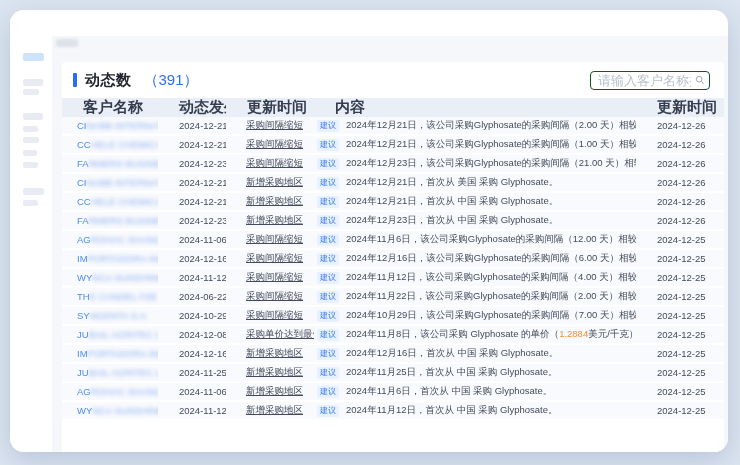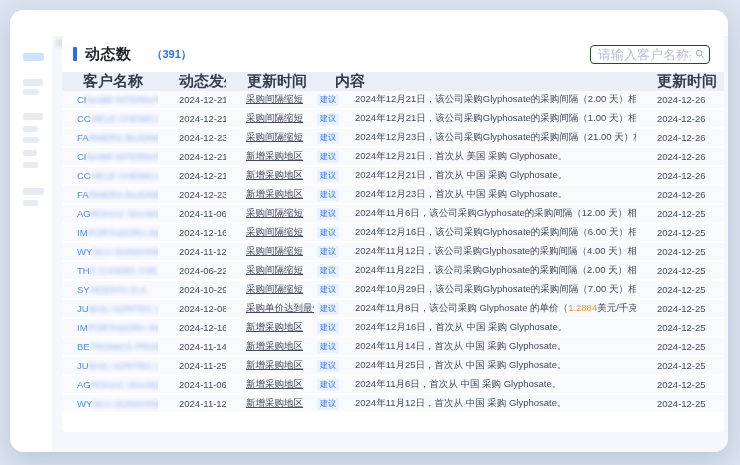--- a/index.html
+++ b/index.html
@@ -19,45 +19,45 @@
 
   
   .sidebar{position:absolute;left:0;top:0;width:42px;height:100%;background:#fff;}
   .sbar{position:absolute;left:13px;border-radius:2px;background:#e8ecf2;filter:blur(.4px);}
   .sbar.sel{background:#cde2fb;}
 
   
   .main{position:absolute;left:42px;top:26px;right:0;bottom:0;background:var(--main-bg,#f5f7fa);}
   .crumb{position:absolute;left:4px;top:3px;width:22px;height:8px;background:#dde1e8;border-radius:2px;filter:blur(1.5px);}
 
-  .card{position:absolute;left:10px;top:0;width:662px;height:396px;background:#fff;border-radius:4px;}
+  .card{position:absolute;left:10px;top:26px;width:662px;height:396px;background:#fff;border-radius:4px;}
 
   .card-head{display:flex;align-items:center;height:36px;padding:0 14px 0 11px;}
   .tbar{width:4px;height:14px;border-radius:1px;background:var(--accent-blue,#2e6bf0);margin-right:8px;}
   .title{font-size:15px;font-weight:bold;color:#20242c;letter-spacing:.5px;}
-  .count{font-size:11px;font-weight:bold;color:var(--count-blue,#2f6df5);margin-left:20px;}
+  .count{font-size:15px;font-weight:normal;color:var(--count-blue,#2f6df5);margin-left:12px;}
   .spacer{flex:1;}
   .search{position:relative;width:120px;height:19px;}
   .search input{width:100%;height:100%;border:1px solid #14532d;border-radius:4px;background:#fff;
     padding:0 18px 0 7px;font-size:13px;color:#333;outline:none;font-family:inherit;}
   .search input::placeholder{color:#b9c0cb;}
   .search .mag{position:absolute;right:5px;top:4.5px;width:10px;height:10px;}
 
   
   table{border-collapse:separate;border-spacing:0;width:662px;table-layout:fixed;}
   th{height:16px;background:var(--header-bg,#e9eef7);font-size:15px;font-weight:bold;
     color:var(--header-text,#343d4e);text-align:left;padding:0 0 0 21px;white-space:nowrap;overflow:hidden;}
   td{height:19px;background:var(--row-bg,#f9fafd);border-bottom:2px solid #fff;font-size:9.5px;
     color:var(--text-dark,#434b5c);padding:0 0 0 21px;white-space:nowrap;overflow:hidden;vertical-align:middle;}
   td.c-name{padding-left:15px;}
   td.c-type{padding-left:20px;text-decoration:underline;}
   td.c-content{padding-left:3px;}
   .name-link{color:var(--link-blue,#4c8df2);cursor:pointer;}
   .name-link .blurred{filter:blur(2px);opacity:.8;color:#6f9cf0;}
-  .cwrap{display:flex;align-items:center;gap:16px;min-width:0;}
+  .cwrap{display:flex;align-items:center;gap:7px;min-width:0;}
   .tag{flex:none;font-size:8px;line-height:1;padding:2px 3px;border-radius:2px;
     background:var(--tag-bg,#e8f1ff);color:var(--tag-text,#3b7cf6);}
   .ctext{white-space:nowrap;overflow:hidden;}
   .hl{color:var(--highlight-orange,#f98e2b);}
   .strong{font-weight:bold;color:#2d3442;}
 </style>
 </head>
 <body>
 
 <div class="window">
@@ -267,32 +267,20 @@
               <td class="c-type">新增采购地区</td>
               <td class="c-content">
                 <div class="cwrap">
                   <span class="tag">建议</span>
                   <span class="ctext"><span>2024年12月16日，首次从 中国 采购 Glyphosate。</span></span>
                 </div>
               </td>
               <td>2024-12-25</td>
             </tr>
             <tr>
-              <td class="c-name"><span class="name-link"><span>BE</span><span class="blurred">TRONICS PRODU</span></span></td>
-              <td>2024-11-14</td>
-              <td class="c-type">新增采购地区</td>
-              <td class="c-content">
-                <div class="cwrap">
-                  <span class="tag">建议</span>
-                  <span class="ctext"><span>2024年11月14日，首次从 中国 采购 Glyphosate。</span></span>
-                </div>
-              </td>
-              <td>2024-12-25</td>
-            </tr>
-            <tr>
               <td class="c-name"><span class="name-link"><span>JU</span><span class="blurred">BAIL AGRITEC LI</span></span></td>
               <td>2024-11-25</td>
               <td class="c-type">新增采购地区</td>
               <td class="c-content">
                 <div class="cwrap">
                   <span class="tag">建议</span>
                   <span class="ctext"><span>2024年11月25日，首次从 中国 采购 Glyphosate。</span></span>
                 </div>
               </td>
               <td>2024-12-25</td>

